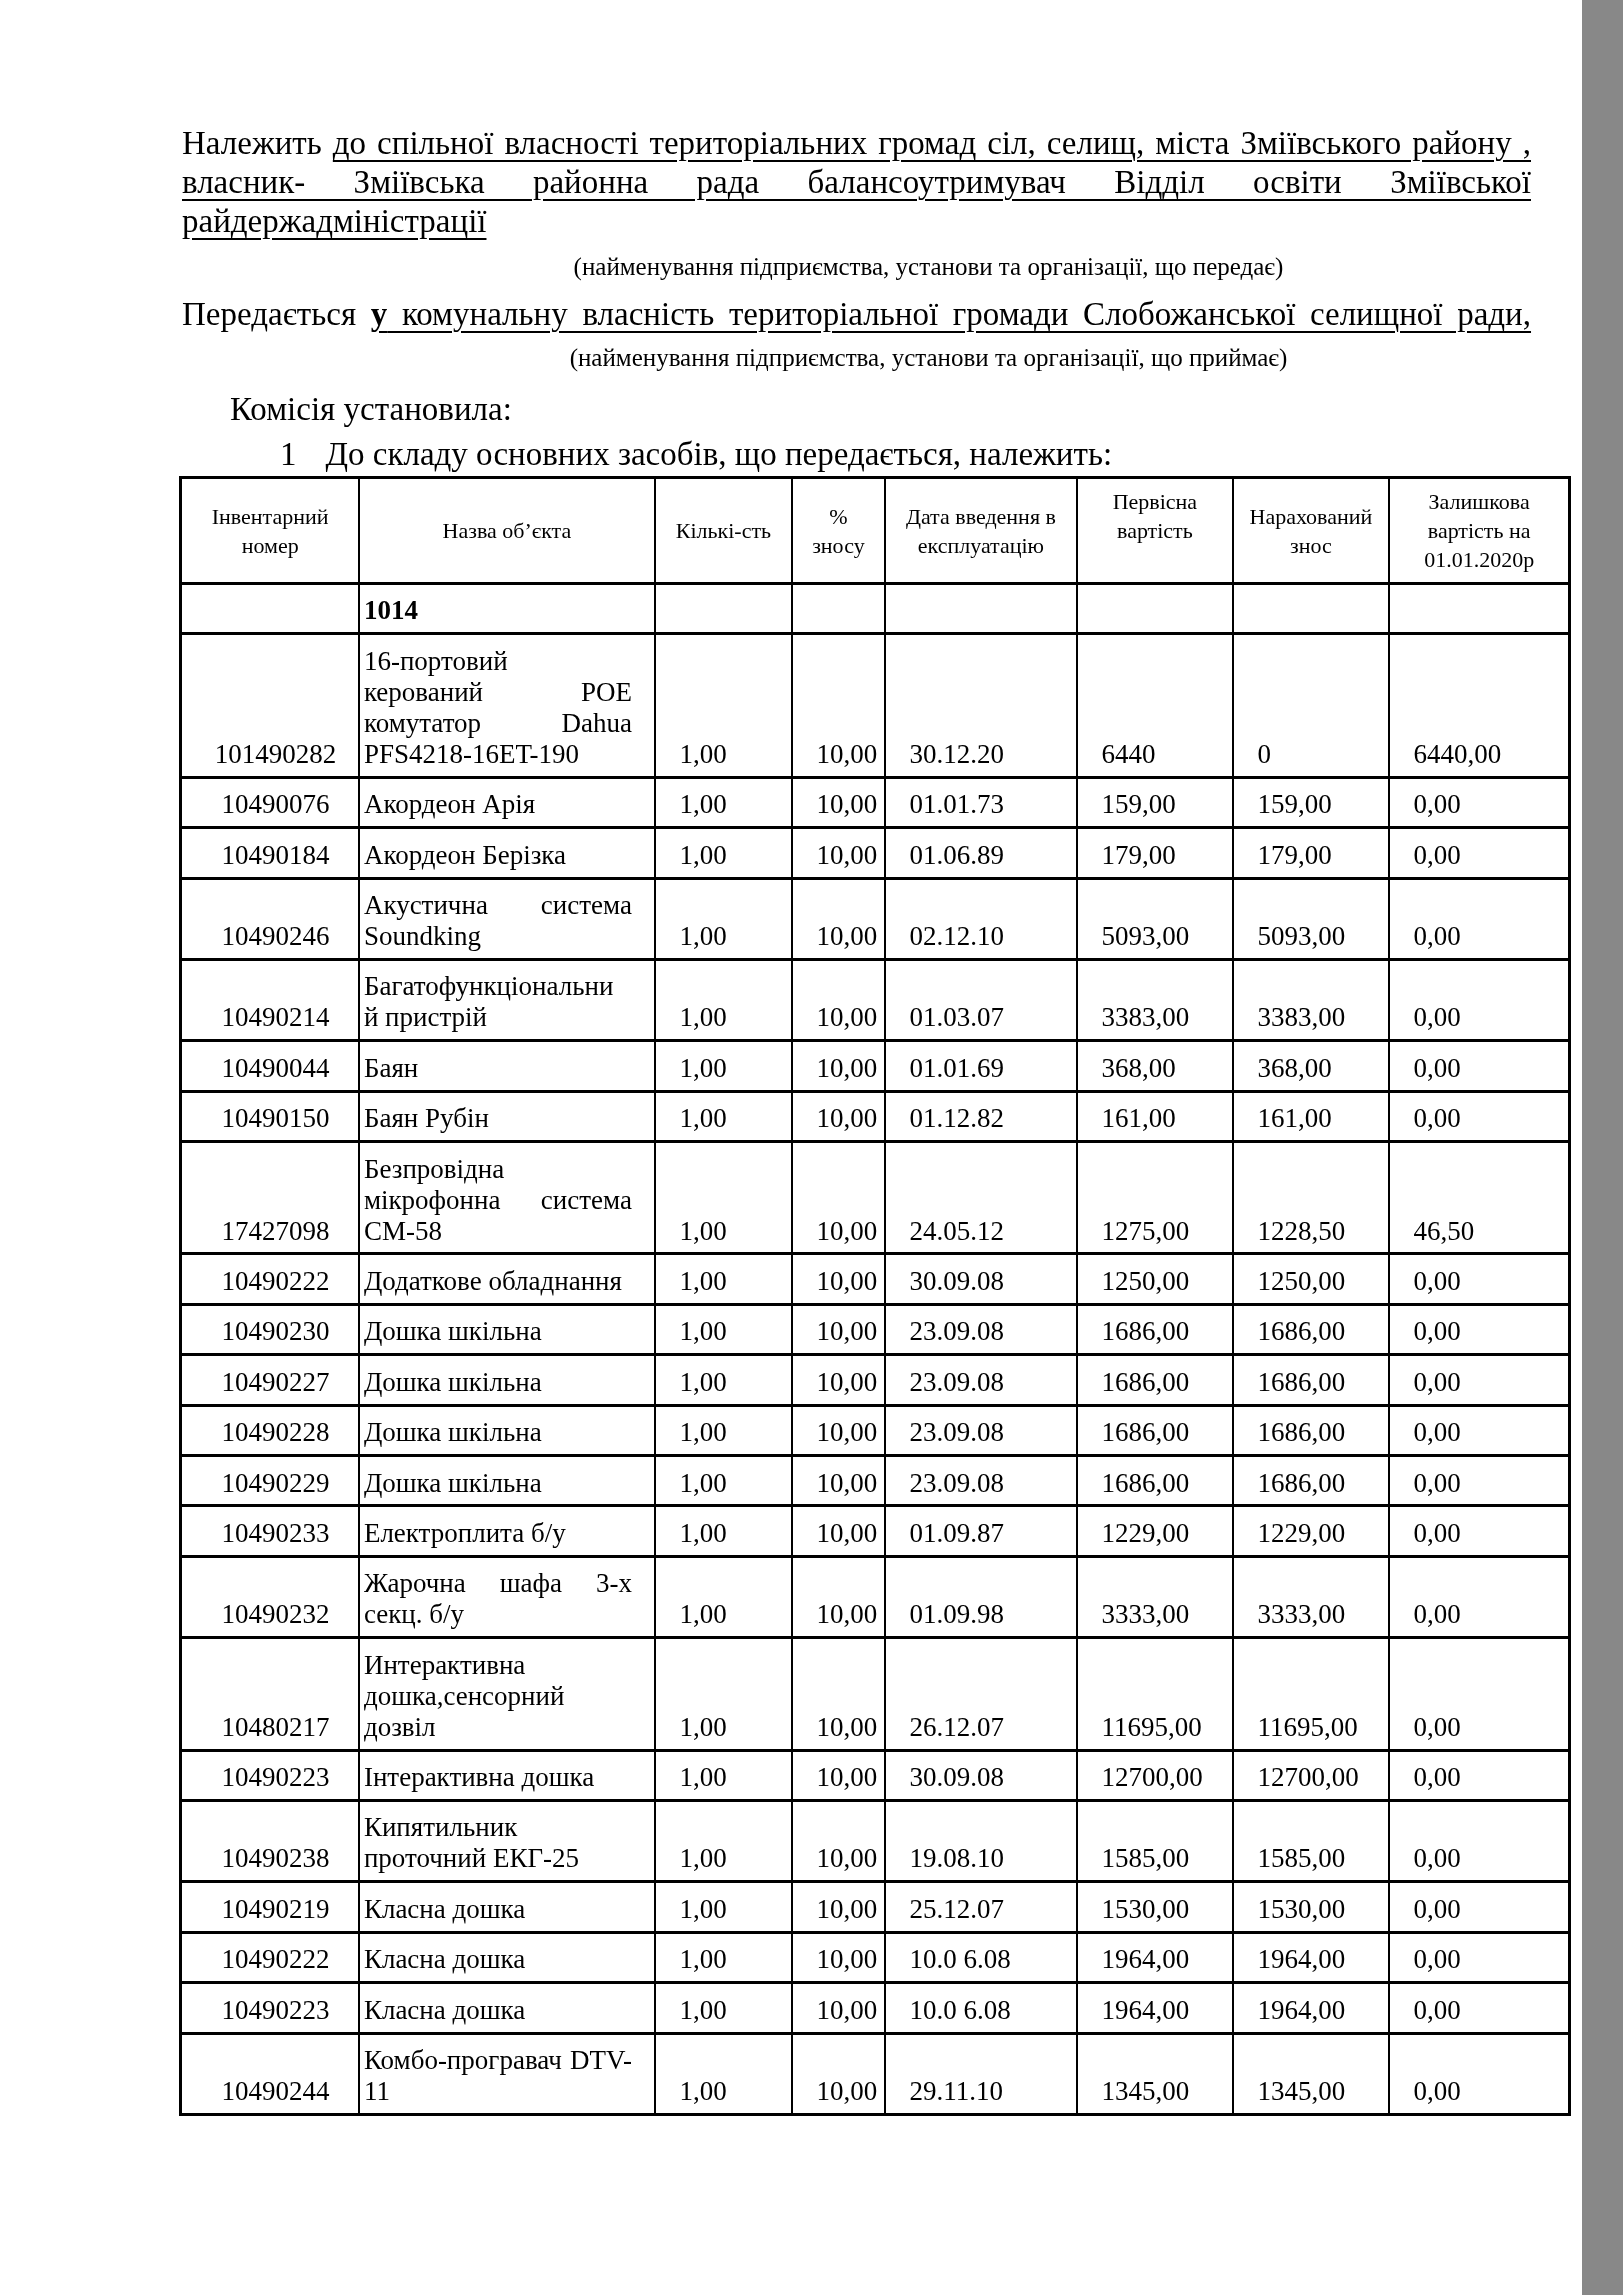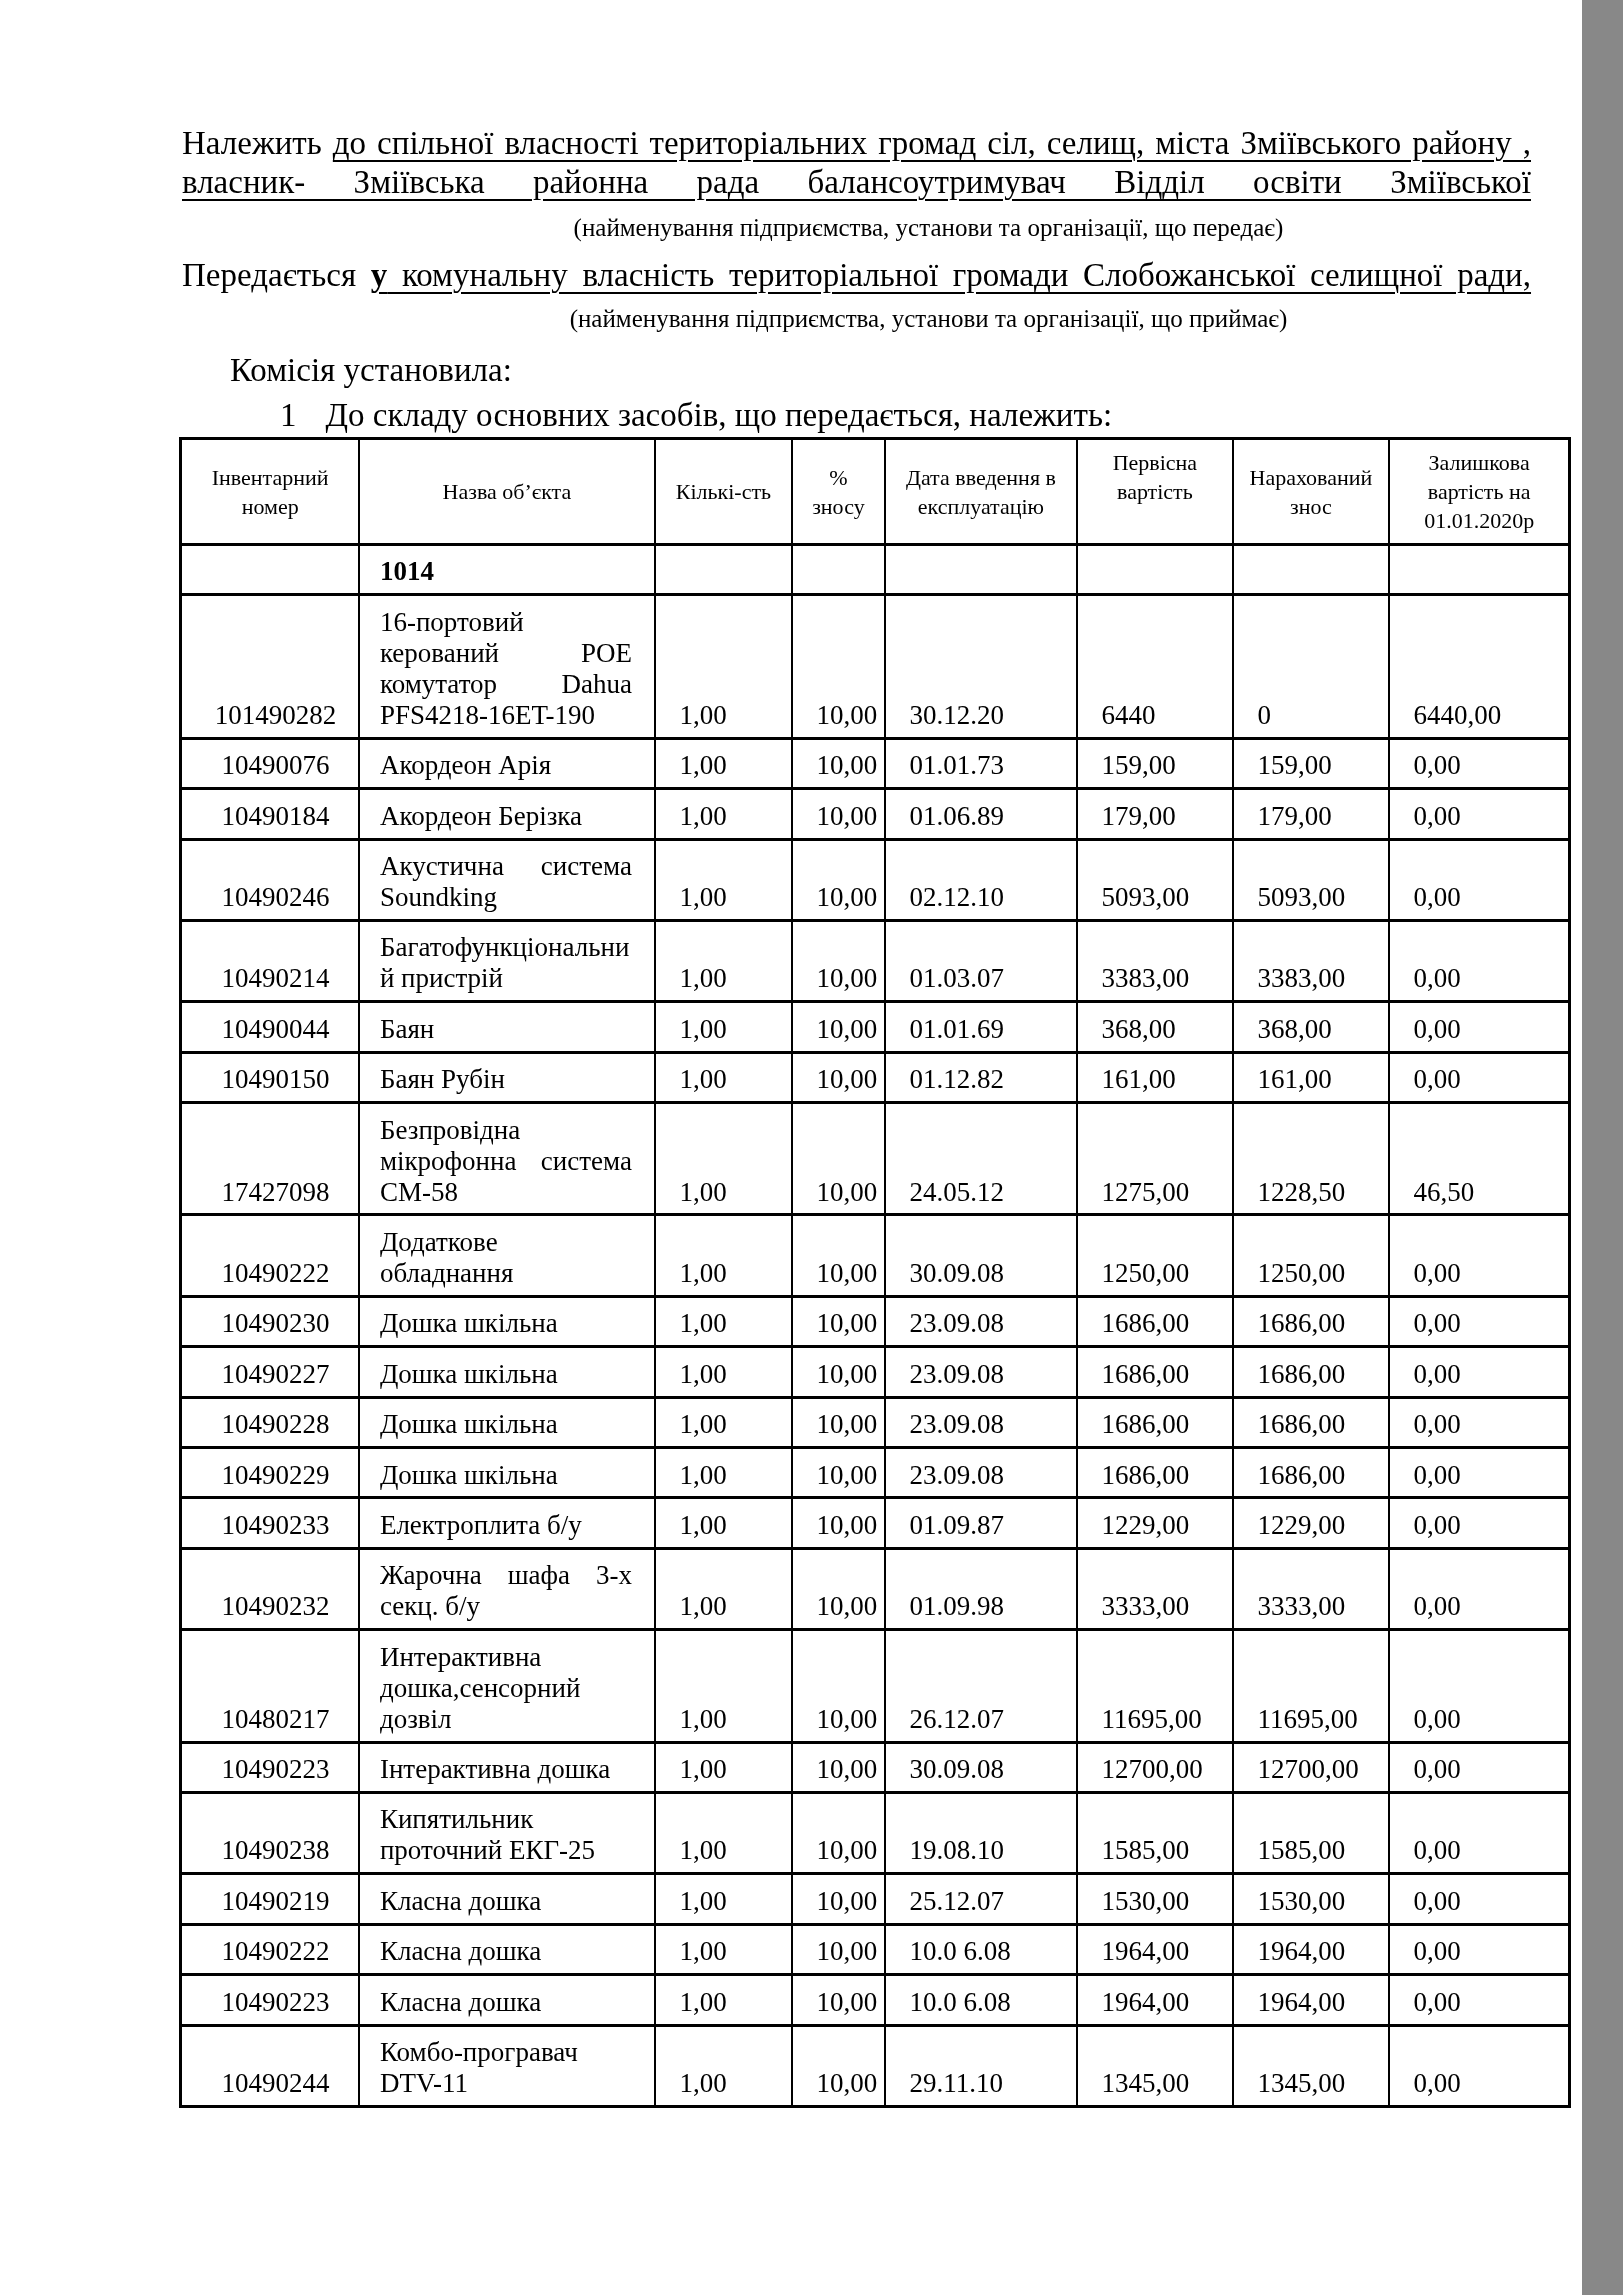--- a/index.html
+++ b/index.html
@@ -60,37 +60,40 @@
   th:nth-child(6){vertical-align:top;}
   td{
     vertical-align:bottom;
     line-height:31px;
     padding:10.5px 6.5px 5.9px 23.6px;
     overflow:hidden;
   }
   td.inv{padding-left:17px;text-align:center;}
   td.name{
     text-align:justify;
-    padding-left:20px;
+    padding-left:4px;
     padding-right:22px;
   }
   tr.group td{font-weight:bold;}
 </style>
 </head>
 <body>
 
 <div class="page">
 
   <div class="body-text">
     <div class="just">
       <span>Належить</span>
       <u>до  спільної власності територіальних громад сіл, селищ, міста Зміївського району ,</u>
     </div>
     <div class="just">
       <u>власник- Зміївська районна рада балансоутримувач Відділ освіти Зміївської</u>
+    </div>
+    <div>
+      <u>райдержадміністрації</u>
     </div>
   </div>
 
   <div class="caption">(найменування підприємства, установи та організації, що передає)</div>
 
   <div class="body-text p2 just">
     <span>Передається</span>
     <u><b>у</b><span> комунальну власність територіальної громади Слобожанської селищної ради,</span></u>
   </div>
 

